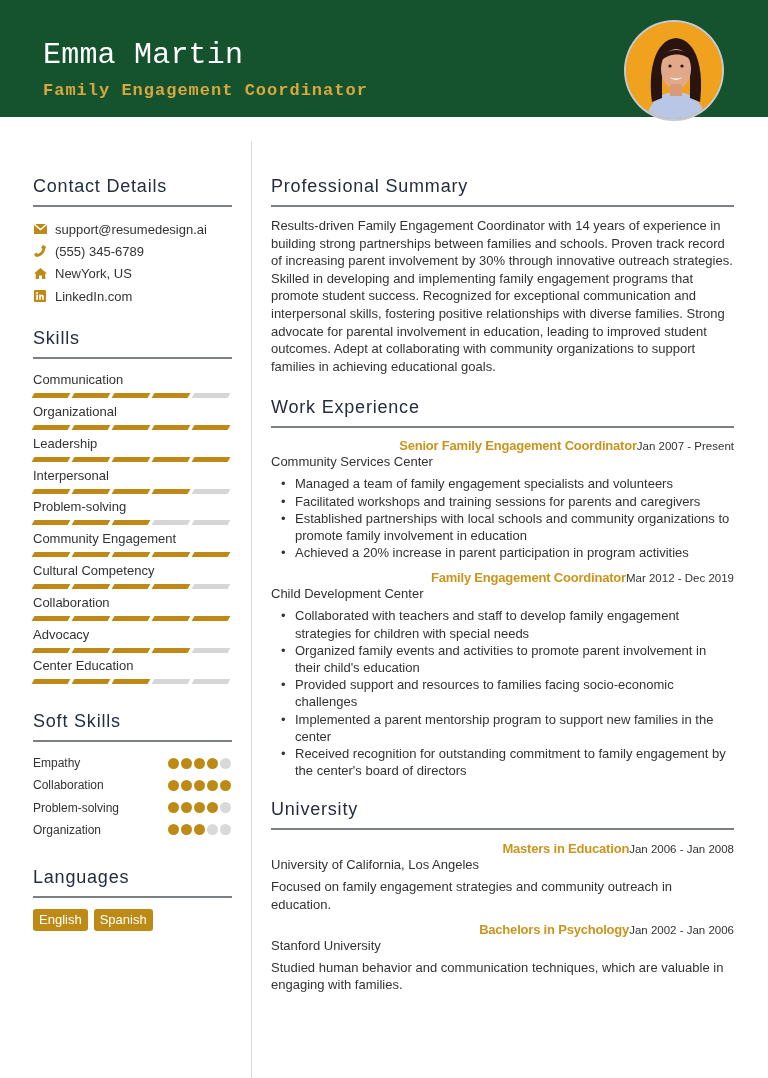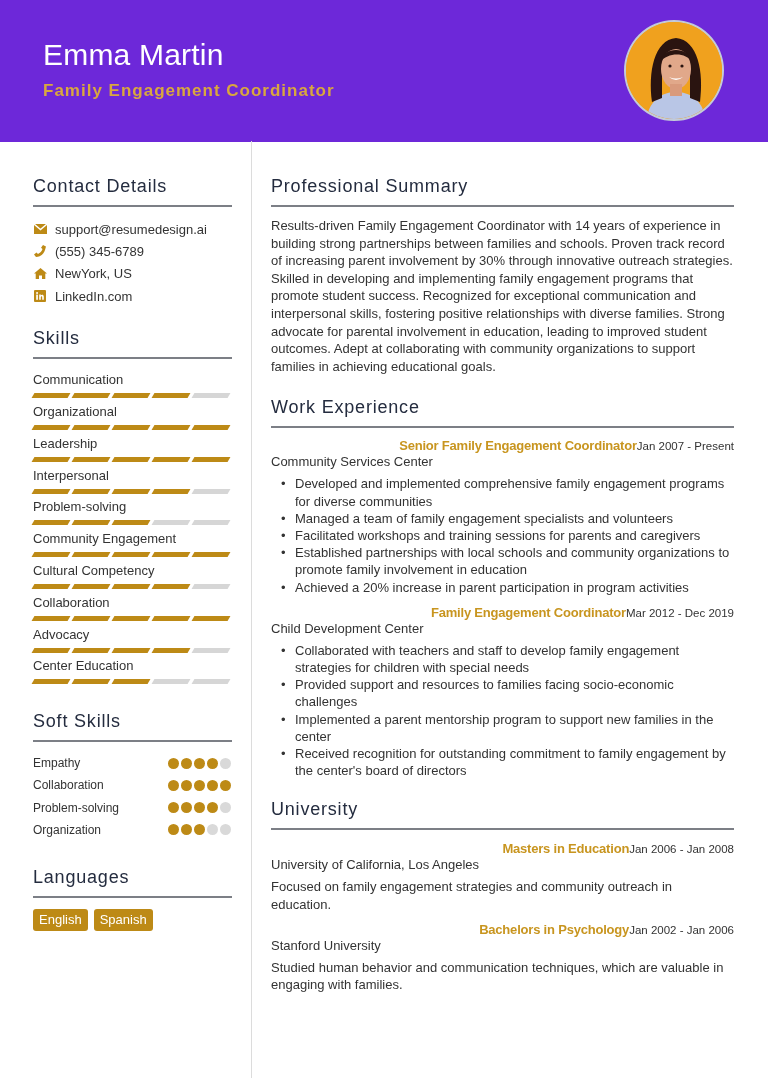--- a/index.html
+++ b/index.html
@@ -1,19 +1,19 @@
 <!DOCTYPE html>
 <html><head>
 <meta charset="utf-8">
 <style>
   * { box-sizing: border-box; margin: 0; padding: 0; }
   html, body { width: 768px; height: 1078px; background: #ffffff; overflow: hidden; }
   body { font-family: "Liberation Sans", "DejaVu Sans", sans-serif; color: #333; position: relative; }
 
-  .header { position: absolute; left: 0; top: 0; width: 768px; height: 142px; background: #6d28d9; }
+  .header { position: absolute; left: 0; top: 0; width: 768px; height: 117px; background: #14532d; font-family: Liberation Mono, monospace; }
   .header .name { position: absolute; left: 43px; top: 38px; font-size: 30px; color: #ffffff; font-weight: 500; letter-spacing: 0.2px; }
   .header .title { position: absolute; left: 43px; top: 81px; font-size: 17px; color: #d9a73e; font-weight: bold; letter-spacing: 1px; }
   .avatar { position: absolute; left: 624px; top: 20px; width: 100px; height: 101px; border-radius: 50%; overflow: hidden; background: #f0a11e; border: 2px solid #c3cbd8; }
 
   .divider-v { position: absolute; left: 251px; top: 141px; width: 1px; height: 937px; background: #dcdcdc; }
 
   .left { position: absolute; left: 33px; top: 141px; width: 199px; }
   .right { position: absolute; left: 271px; top: 141px; width: 463px; }
 
   .sec-title { font-size: 18px; color: #242c3f; font-weight: 500; letter-spacing: 0.8px; }
@@ -293,36 +293,36 @@
     <div class="sec-title">Work Experience</div>
     <div class="sec-rule"></div>
 
     <div style="margin-top:10px;">
       <div class="job-head">
         <span class="job-title">Senior Family Engagement Coordinator</span>
         <span class="job-date">Jan 2007 - Present</span>
       </div>
       <div class="job-org">Community Services Center</div>
       <ul class="bullets">
-        <li>Developed and implemented comprehensive family engagement programs for diverse communities</li>
         <li>Managed a team of family engagement specialists and volunteers</li>
         <li>Facilitated workshops and training sessions for parents and caregivers</li>
         <li>Established partnerships with local schools and community organizations to promote family involvement in education</li>
         <li>Achieved a 20% increase in parent participation in program activities</li>
       </ul>
     </div>
 
     <div style="margin-top:9px;">
       <div class="job-head">
         <span class="job-title">Family Engagement Coordinator</span>
         <span class="job-date">Mar 2012 - Dec 2019</span>
       </div>
       <div class="job-org">Child Development Center</div>
       <ul class="bullets">
         <li>Collaborated with teachers and staff to develop family engagement strategies for children with special needs</li>
+        <li>Organized family events and activities to promote parent involvement in their child's education</li>
         <li>Provided support and resources to families facing socio-economic challenges</li>
         <li>Implemented a parent mentorship program to support new families in the center</li>
         <li>Received recognition for outstanding commitment to family engagement by the center's board of directors</li>
       </ul>
     </div>
   </section>
 
   <section style="margin-top:20px;">
     <div class="sec-title">University</div>
     <div class="sec-rule"></div>

